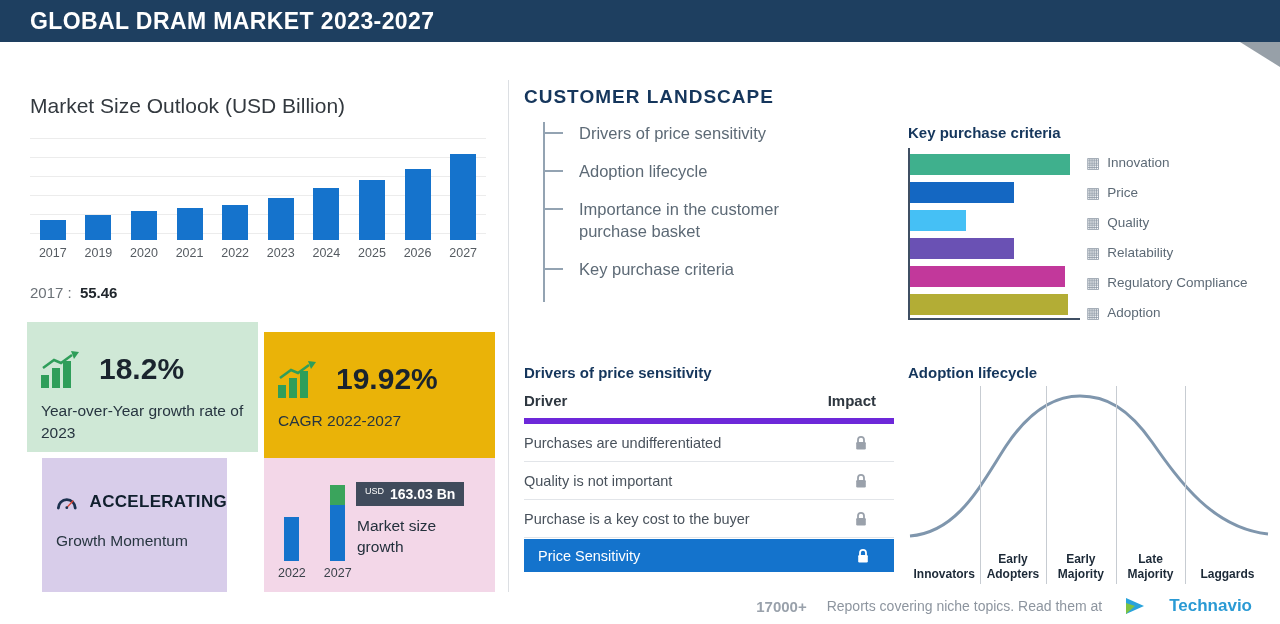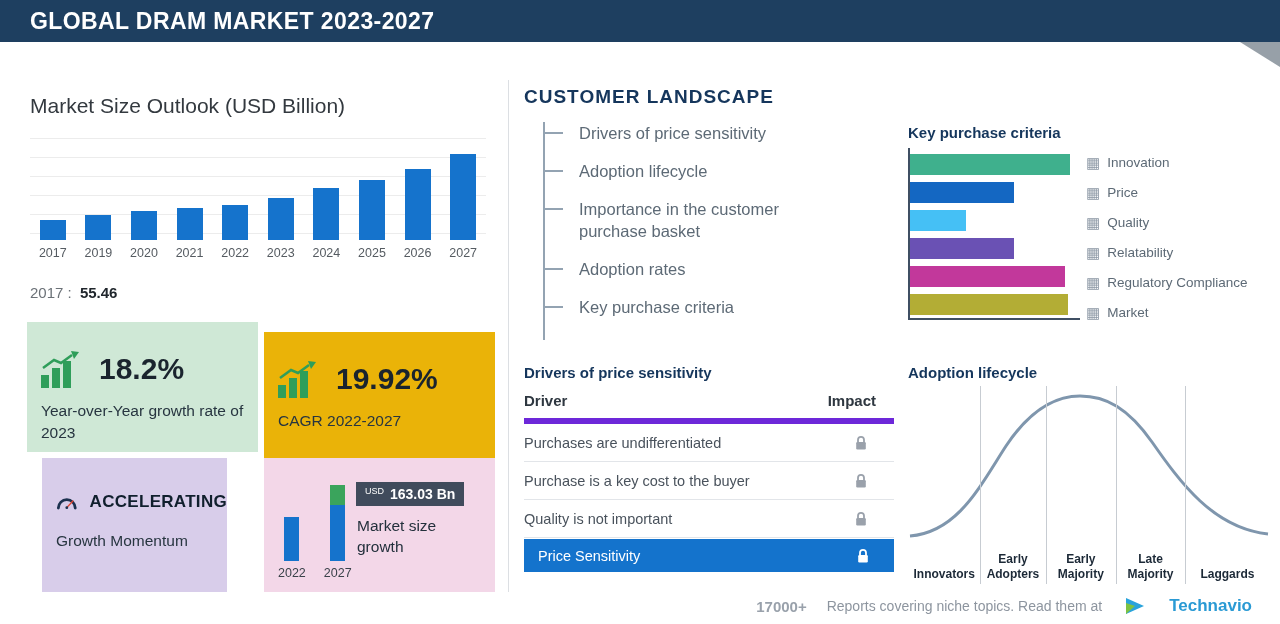--- a/index.html
+++ b/index.html
@@ -213,21 +213,20 @@
       <span class="badge-val">163.03 Bn</span>
     </div>
     <div class="pink-label">Market size growth</div>
   </div>
 
   <h2 class="cl-title">CUSTOMER LANDSCAPE</h2>
   <ul class="cl-list">
     <li class="cl-item">Drivers of price sensitivity</li>
     <li class="cl-item">Adoption lifecycle</li>
     <li class="cl-item">Importance in the customer purchase basket</li>
-    <li class="cl-item">Adoption rates</li>
     <li class="cl-item">Key purchase criteria</li>
   </ul>
 
   <h3 class="kpc-title">Key purchase criteria</h3>
   <div class="kpc-chart">
     <div class="kpc-bars">
         <div class="kbar" style="width: 160px; background: rgb(63, 176, 141);"></div>
         <div class="kbar" style="width: 104px; background: rgb(20, 103, 194);"></div>
         <div class="kbar" style="width: 56px; background: rgb(69, 192, 245);"></div>
         <div class="kbar" style="width: 104px; background: rgb(106, 81, 180);"></div>
@@ -251,46 +250,46 @@
     <li class="leg-item">
         <span class="leg-icon">▦</span>
         <span class="leg-label">Relatability</span>
       </li>
     <li class="leg-item">
         <span class="leg-icon">▦</span>
         <span class="leg-label">Regulatory Compliance</span>
       </li>
     <li class="leg-item">
         <span class="leg-icon">▦</span>
-        <span class="leg-label">Market</span>
+        <span class="leg-label">Adoption</span>
       </li>
   </ul>
 
   <h3 class="dps-title">Drivers of price sensitivity</h3>
   <div class="dps-table">
     <div class="dps-head">
       <span>Driver</span>
       <span>Impact</span>
     </div>
     <div class="dps-row">
       <span>Purchases are undifferentiated</span>
       <svg class="lock" width="14" height="16" viewBox="0 0 14 16">
           <path class="lk-sh" d="M4 7 V4.8 a3 3 0 0 1 6 0 V7" fill="none" stroke-width="1.8"></path>
           <rect class="lk-bd" x="2.2" y="7" width="9.6" height="7.5" rx="1.2"></rect>
         </svg>
     </div>
     <div class="dps-row">
-      <span>Purchase is a key cost to the buyer</span>
+      <span>Quality is not important</span>
       <svg class="lock" width="14" height="16" viewBox="0 0 14 16">
           <path class="lk-sh" d="M4 7 V4.8 a3 3 0 0 1 6 0 V7" fill="none" stroke-width="1.8"></path>
           <rect class="lk-bd" x="2.2" y="7" width="9.6" height="7.5" rx="1.2"></rect>
         </svg>
     </div>
     <div class="dps-row">
-      <span>Quality is not important</span>
+      <span>Purchase is a key cost to the buyer</span>
       <svg class="lock" width="14" height="16" viewBox="0 0 14 16">
           <path class="lk-sh" d="M4 7 V4.8 a3 3 0 0 1 6 0 V7" fill="none" stroke-width="1.8"></path>
           <rect class="lk-bd" x="2.2" y="7" width="9.6" height="7.5" rx="1.2"></rect>
         </svg>
     </div>
     <div class="dps-row hl">
       <span>Price Sensitivity</span>
       <svg class="lock" width="14" height="16" viewBox="0 0 14 16">
           <path class="lk-sh" d="M4 7 V4.8 a3 3 0 0 1 6 0 V7" fill="none" stroke-width="1.8"></path>
           <rect class="lk-bd" x="2.2" y="7" width="9.6" height="7.5" rx="1.2"></rect>

